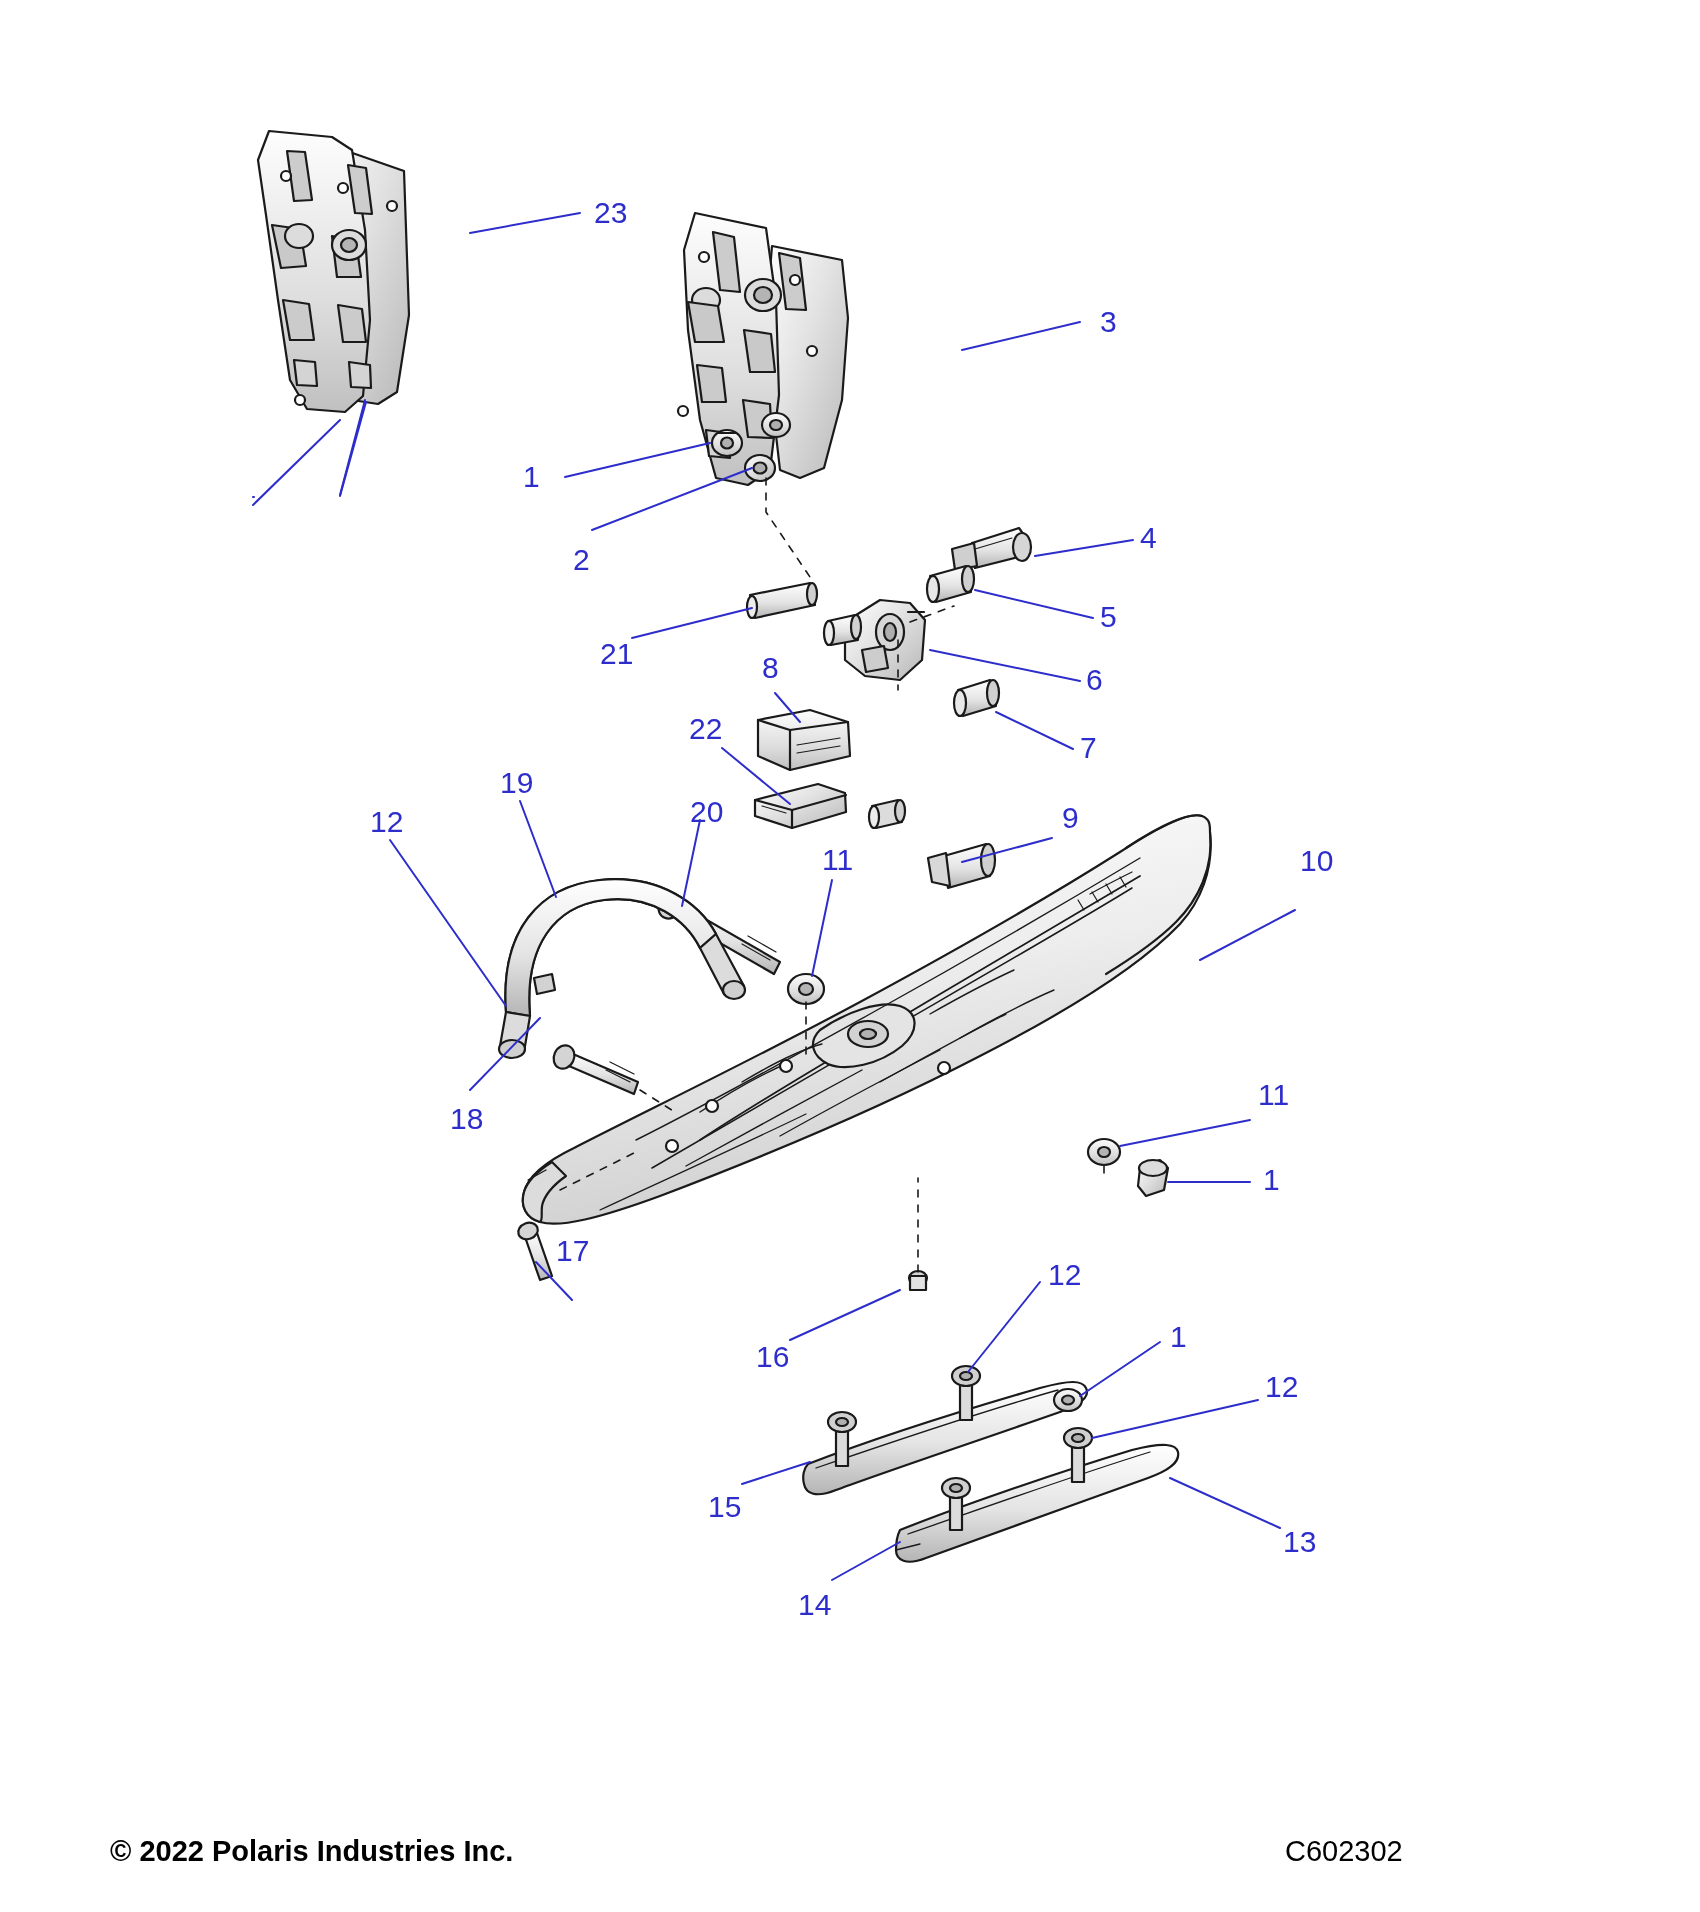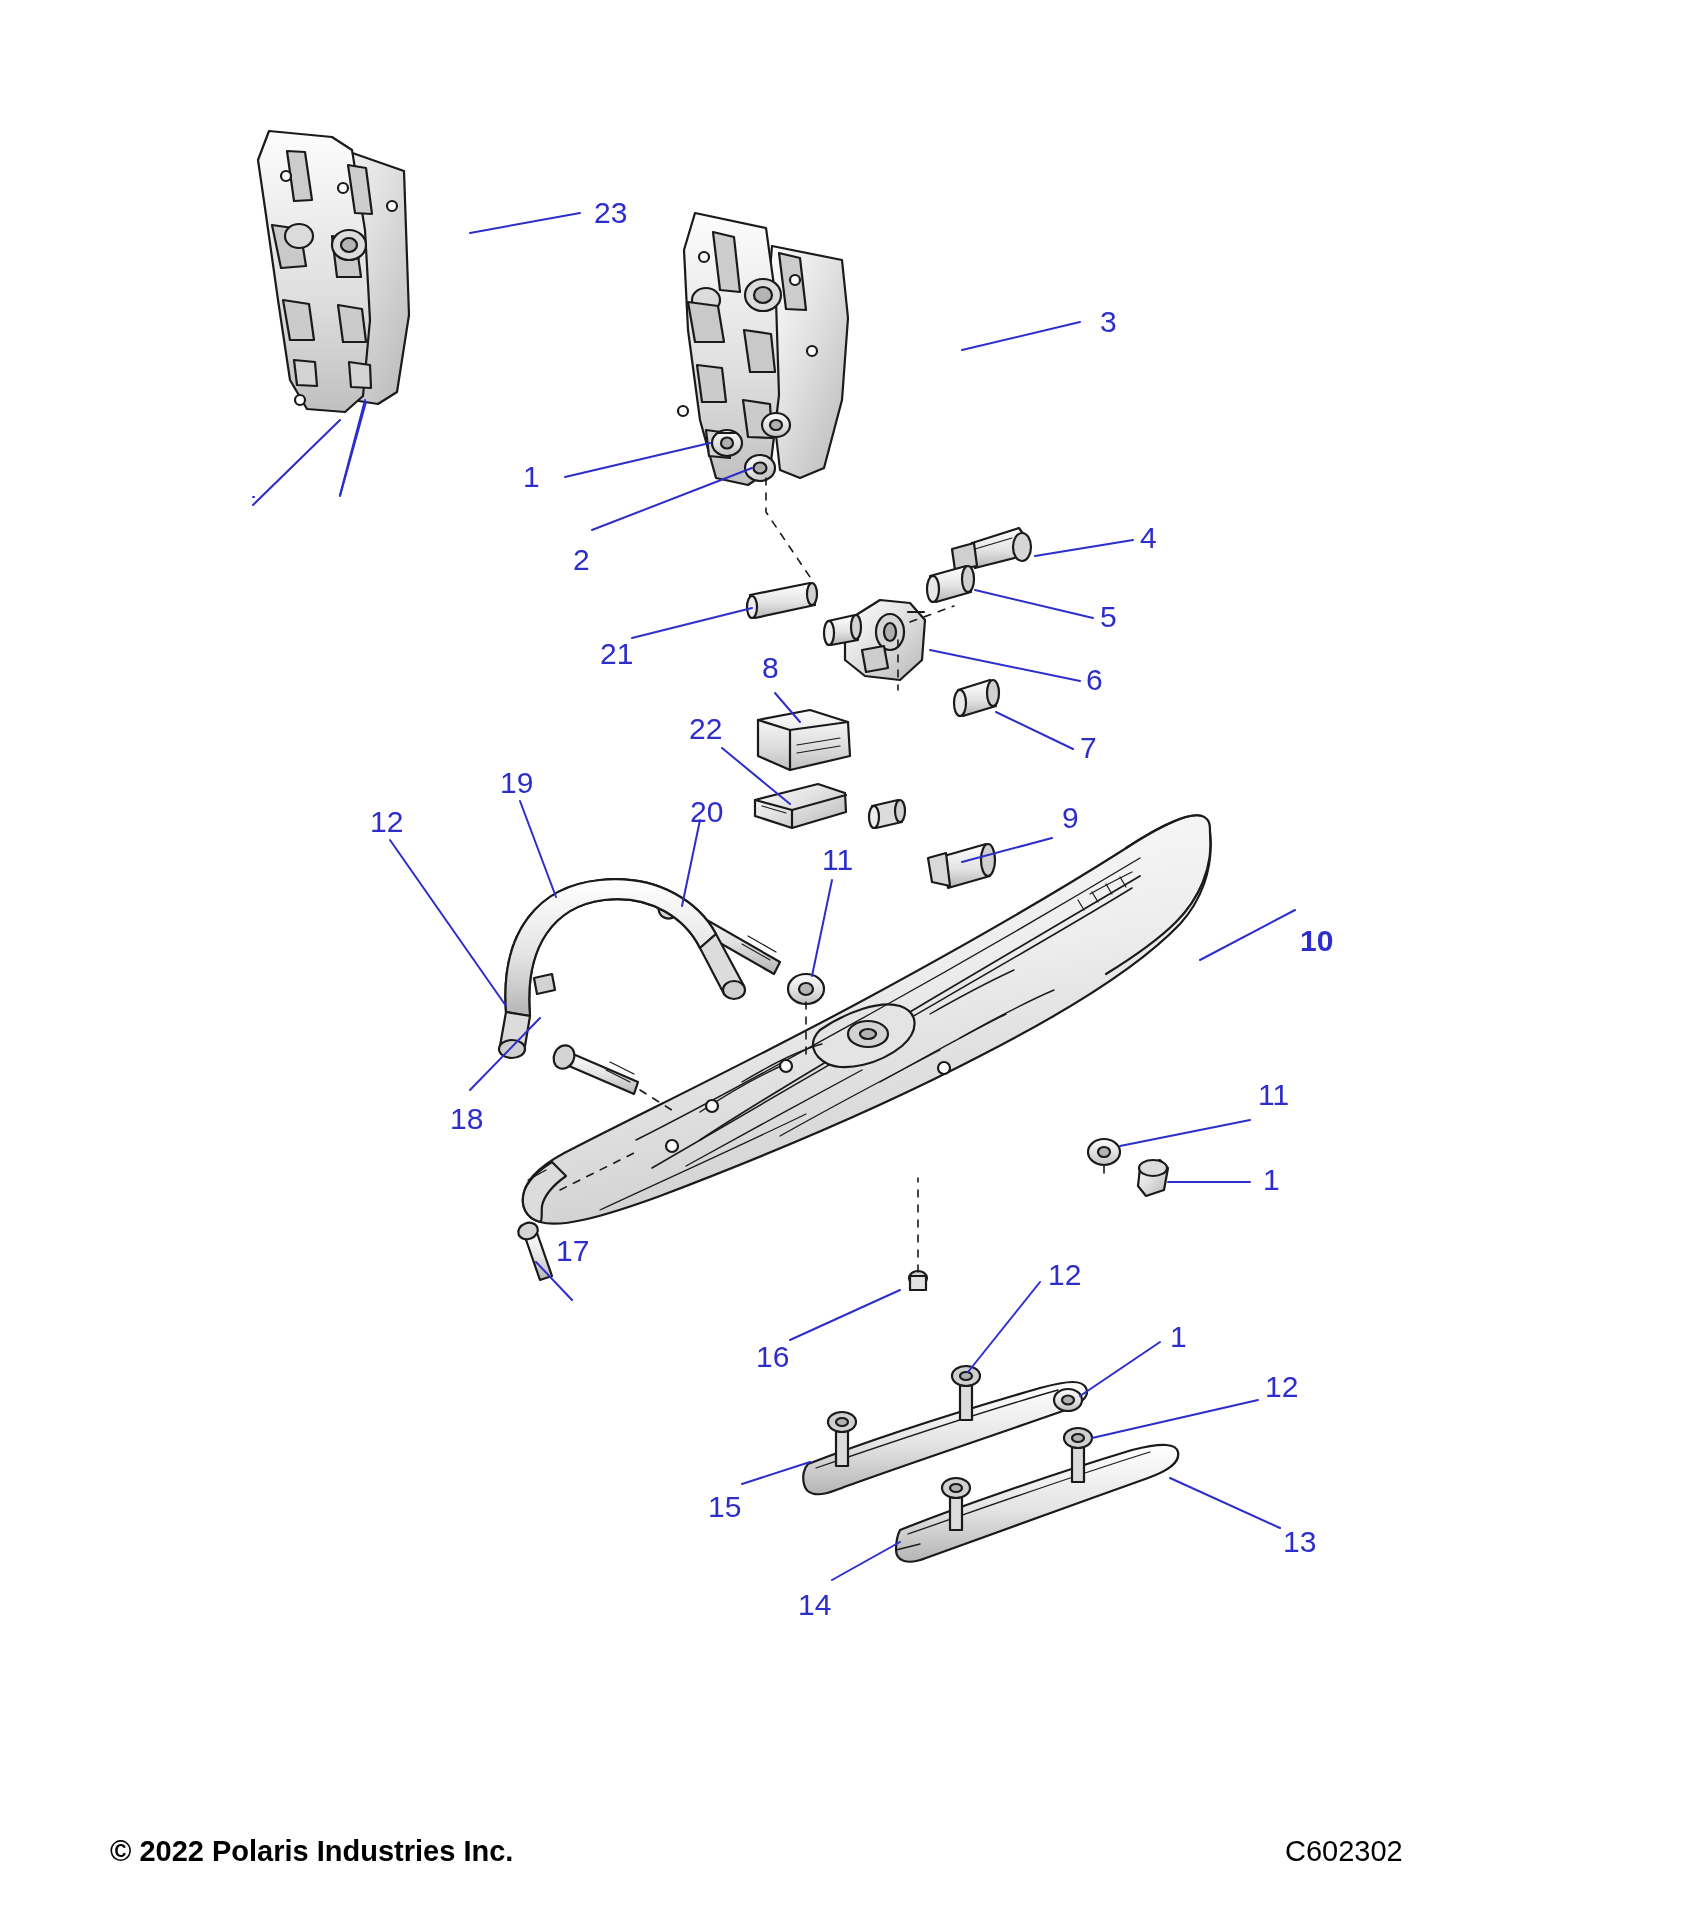--- a/index.html
+++ b/index.html
@@ -455,21 +455,21 @@
   <div class="callout" style="left:1086px; top:663px;">6</div>
   <div class="callout" style="left:1080px; top:731px;">7</div>
   <div class="callout" style="left:600px; top:637px;">21</div>
   <div class="callout" style="left:762px; top:651px;">8</div>
   <div class="callout" style="left:689px; top:712px;">22</div>
   <div class="callout" style="left:500px; top:766px;">19</div>
   <div class="callout" style="left:370px; top:805px;">12</div>
   <div class="callout" style="left:690px; top:795px;">20</div>
   <div class="callout" style="left:822px; top:843px;">11</div>
   <div class="callout" style="left:1062px; top:801px;">9</div>
-  <div class="callout" style="left:1300px; top:924px;font-weight:bold;">10</div>
+  <div class="callout" style="left:1300px; top:844px;">10</div>
   <div class="callout" style="left:450px; top:1102px;">18</div>
   <div class="callout" style="left:1258px; top:1078px;">11</div>
   <div class="callout" style="left:1263px; top:1163px;">1</div>
   <div class="callout" style="left:556px; top:1234px;">17</div>
   <div class="callout" style="left:756px; top:1340px;">16</div>
   <div class="callout" style="left:1048px; top:1258px;">12</div>
   <div class="callout" style="left:1170px; top:1320px;">1</div>
   <div class="callout" style="left:1265px; top:1370px;">12</div>
   <div class="callout" style="left:708px; top:1490px;">15</div>
   <div class="callout" style="left:798px; top:1588px;">14</div>

